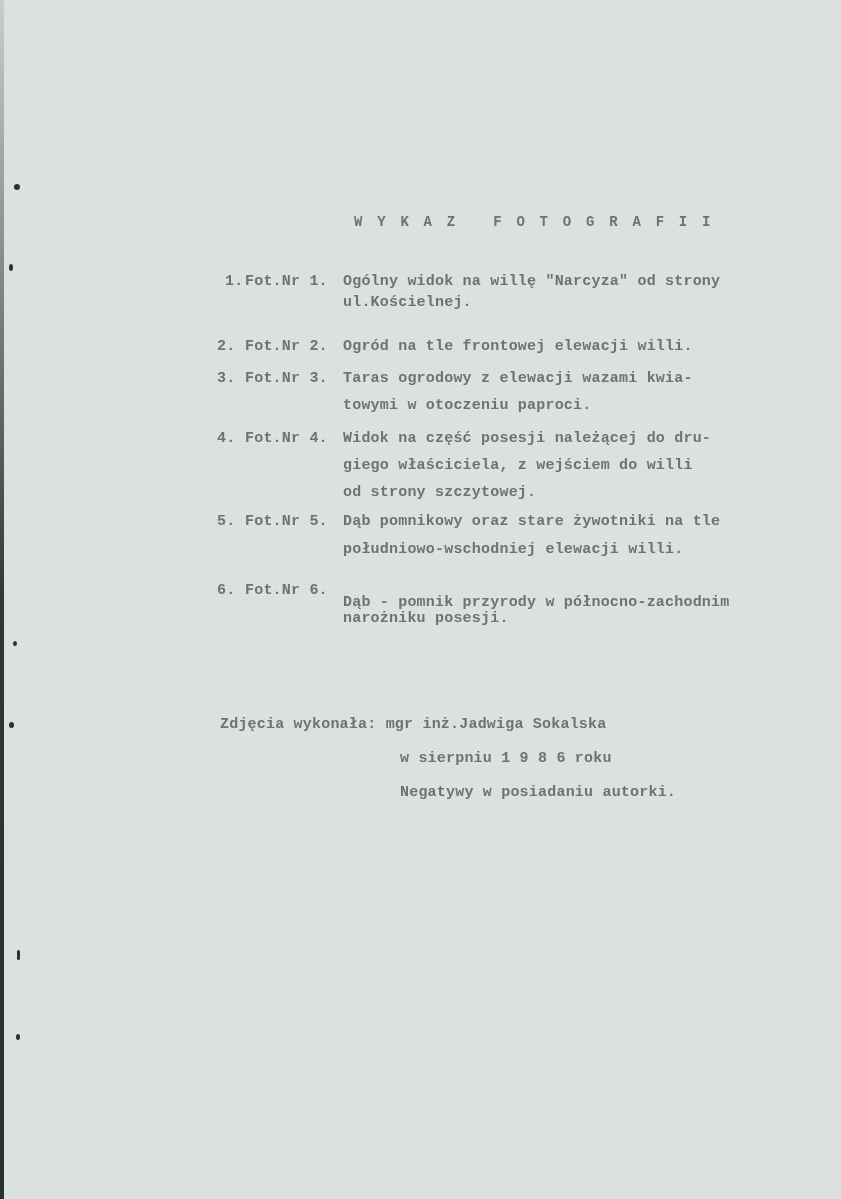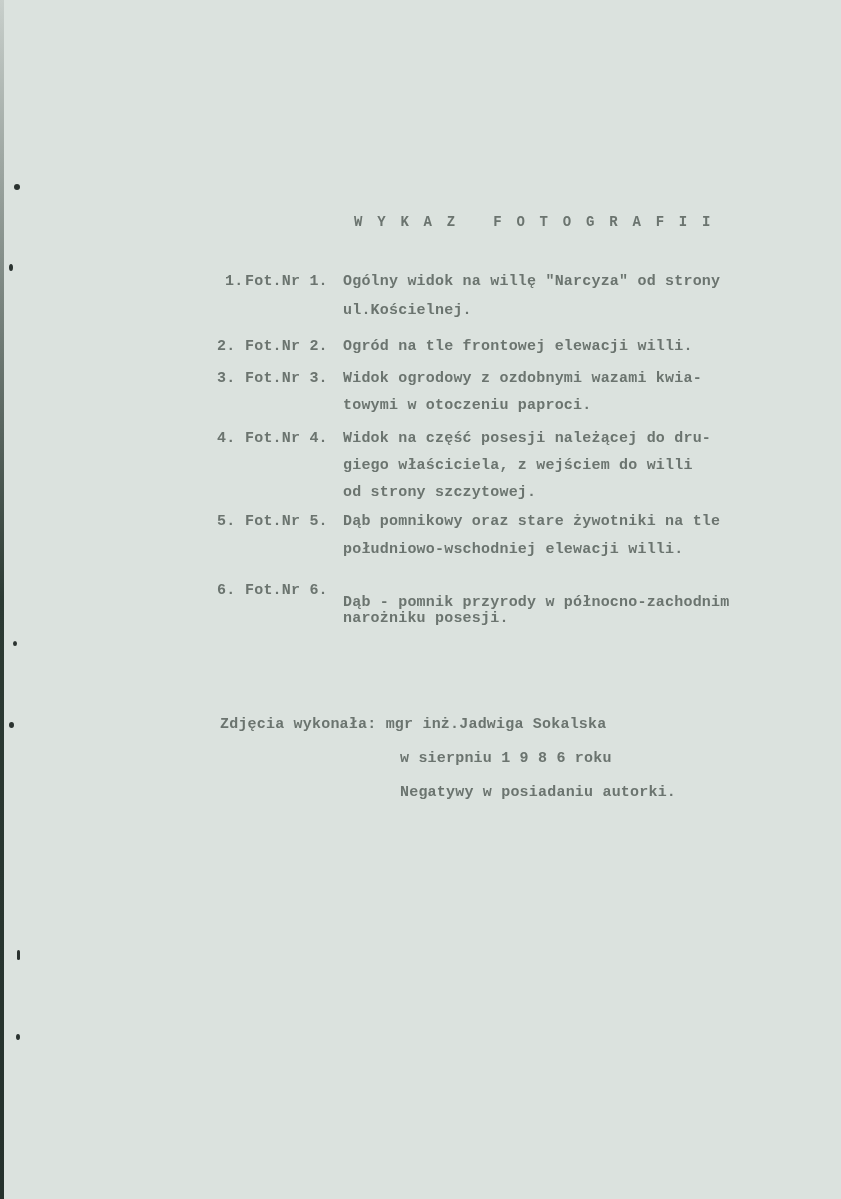--- a/index.html
+++ b/index.html
@@ -36,29 +36,29 @@
 <div class="mark" style="left:13px;top:641px;width:4px;height:5px;"></div>
 <div class="mark" style="left:9px;top:722px;width:5px;height:6px;"></div>
 <div class="mark" style="left:17px;top:950px;width:3px;height:10px;border-radius:2px;"></div>
 <div class="mark" style="left:16px;top:1034px;width:4px;height:6px;"></div>
 
 <div class="t title">W Y K A Z   F O T O G R A F I I</div>
 
 <div class="t" style="left:225px;top:273px;">1.</div>
 <div class="t" style="left:245px;top:273px;">Fot.Nr 1.</div>
 <div class="t" style="left:343px;top:273px;">Ogólny widok na willę "Narcyza" od strony</div>
-<div class="t" style="left:343px;top:302px;">ul.Kościelnej.</div>
+<div class="t" style="left:343px;top:294px;">ul.Kościelnej.</div>
 
 <div class="t" style="left:217px;top:338px;">2.</div>
 <div class="t" style="left:245px;top:338px;">Fot.Nr 2.</div>
 <div class="t" style="left:343px;top:338px;">Ogród na tle frontowej elewacji willi.</div>
 
 <div class="t" style="left:217px;top:370px;">3.</div>
 <div class="t" style="left:245px;top:370px;">Fot.Nr 3.</div>
-<div class="t" style="left:343px;top:370px;">Widok ogrodowy z ozdobnymi wazami kwia-</div>
+<div class="t" style="left:343px;top:370px;">Taras ogrodowy z elewacji wazami kwia-</div>
 <div class="t" style="left:343px;top:397px;">towymi w otoczeniu paproci.</div>
 
 <div class="t" style="left:217px;top:430px;">4.</div>
 <div class="t" style="left:245px;top:430px;">Fot.Nr 4.</div>
 <div class="t" style="left:343px;top:430px;">Widok na część posesji należącej do dru-</div>
 <div class="t" style="left:343px;top:457px;">giego właściciela, z wejściem do willi</div>
 <div class="t" style="left:343px;top:484px;">od strony szczytowej.</div>
 
 <div class="t" style="left:217px;top:513px;">5.</div>
 <div class="t" style="left:245px;top:513px;text-align:center;">Fot.Nr 5.</div>

